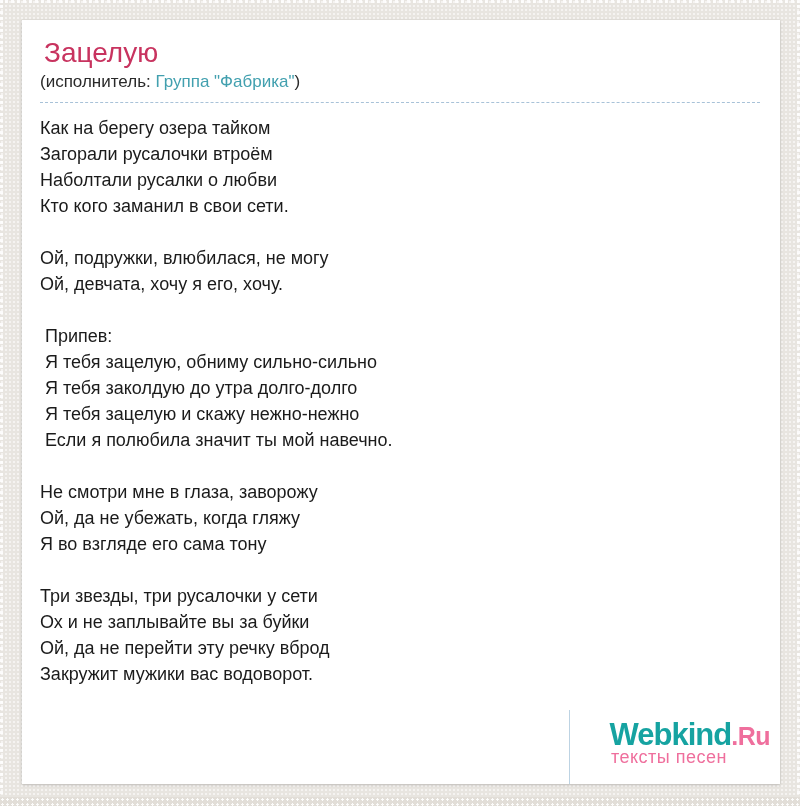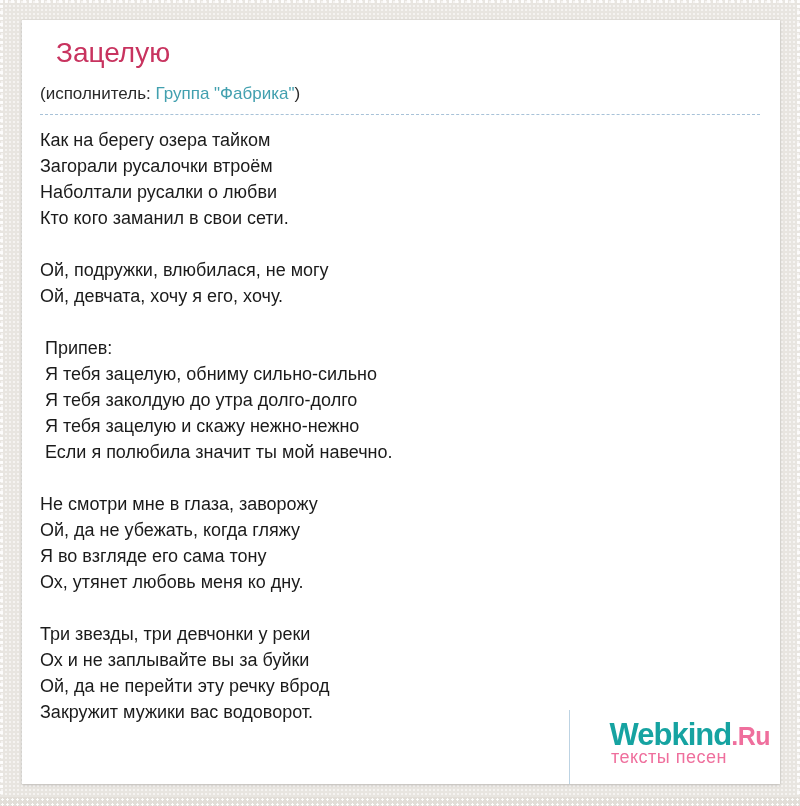--- a/index.html
+++ b/index.html
@@ -37,21 +37,21 @@
     position:absolute;left:22px;top:20px;width:758px;height:764px;
     background:var(--card);
     box-shadow:0 1px 3px rgba(0,0,0,.18), 0 0 1px rgba(0,0,0,.12);
   }
   .header{
     margin:18px 20px 0 18px;
     padding-bottom:10px;
     border-bottom:1px dashed var(--dash);
   }
   .page-title{
-    margin:16px;
+    margin:4px;
     font-size:28px;line-height:30px;font-weight:400;
     color:var(--title);
   }
   .artist-line{
     margin:3px 0 0 0;
     font-size:17px;line-height:20px;color:#2a2a2a;
   }
   .artist-link{
     color:var(--link);text-decoration:none;cursor:pointer;
   }
@@ -105,24 +105,23 @@
         <div class="line"> Припев:</div>
         <div class="line"> Я тебя зацелую, обниму сильно-сильно</div>
         <div class="line"> Я тебя заколдую до утра долго-долго</div>
         <div class="line"> Я тебя зацелую и скажу нежно-нежно</div>
         <div class="line"> Если я полюбила значит ты мой навечно.</div>
       </div>
       <div class="stanza">
         <div class="line">Не смотри мне в глаза, заворожу</div>
         <div class="line">Ой, да не убежать, когда гляжу</div>
         <div class="line">Я во взгляде его сама тону</div>
-        <div class="line">Ох, утянет любовь меня ко дну.</div>
       </div>
       <div class="stanza">
-        <div class="line">Три звезды, три девчонки у реки</div>
+        <div class="line">Три звезды, три русалочки у сети</div>
         <div class="line">Ох и не заплывайте вы за буйки</div>
         <div class="line">Ой, да не перейти эту речку вброд</div>
         <div class="line">Закружит мужики вас водоворот.</div>
       </div>
     </div>
 
   <a class="logo-block">
     <span class="logo-line"><span>Webkind</span><span class="logo-domain">.Ru</span></span>
     <span class="logo-tagline">тексты песен</span>
   </a>

